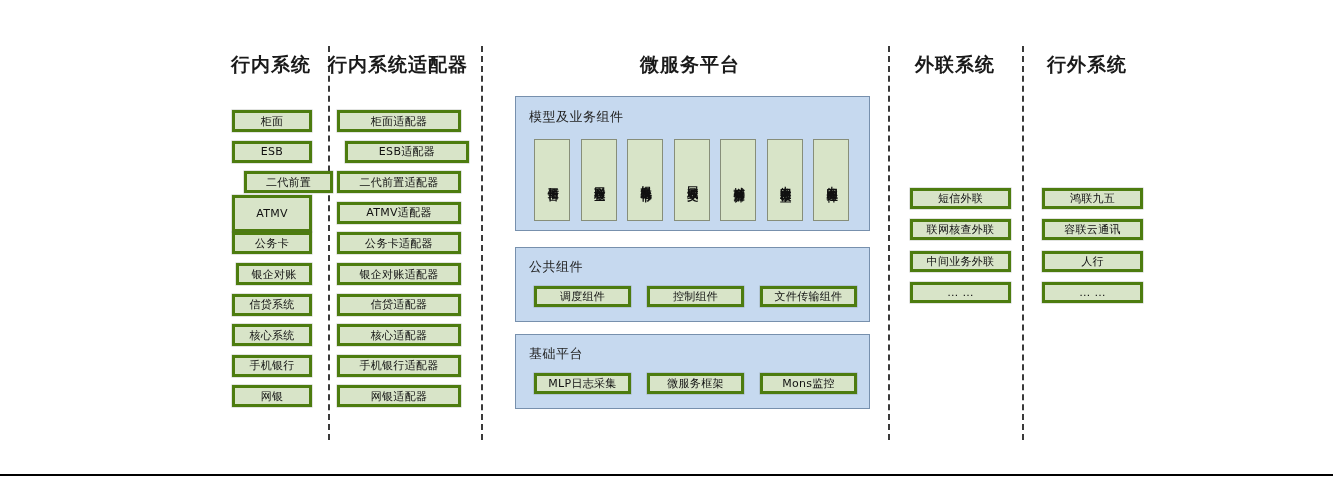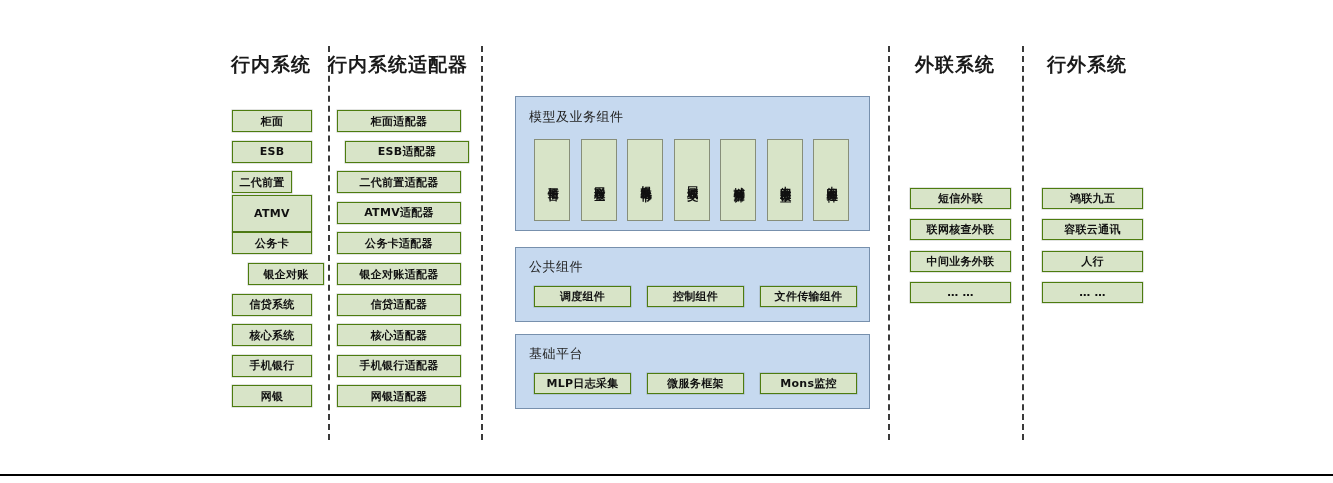--- a/index.html
+++ b/index.html
@@ -35,27 +35,27 @@
     position: absolute;
     width: 0;
     border-left: 2px dashed #3a3a3a;
   }
 
   
   .node {
     position: absolute;
     box-sizing: border-box;
     background: #d8e4c8;
-    border: 1px solid #4d7c0f;
+    border: 3px solid #4d7c0f;
     box-shadow: 0 0 0 0.5px rgba(90,96,82,0.35);
     display: flex;
     align-items: center;
     justify-content: center;
     font-size: 11px;
-    font-weight: bold;
+    font-weight: normal;
     color: #111111;
     white-space: nowrap;
     letter-spacing: 0.3px;
   }
 
   
   .node-vert {
     position: absolute;
     box-sizing: border-box;
     background: #d8e4c8;
@@ -103,24 +103,24 @@
 <body>
 
 <div id="canvas">
     <div class="divider" style="left: 328px; top: 46px; height: 394px;"></div>
     <div class="divider" style="left: 481px; top: 46px; height: 394px;"></div>
     <div class="divider" style="left: 888px; top: 46px; height: 394px;"></div>
     <div class="divider" style="left: 1022px; top: 46px; height: 394px;"></div>
     <div class="col-title" style="left: 151px; top: 52px; width: 240px;">行内系统</div>
     <div class="node" style="left: 232px; top: 110px; width: 80px; height: 22px;">柜面</div>
     <div class="node" style="left: 232px; top: 140.6px; width: 80px; height: 22px;">ESB</div>
-    <div class="node" style="left: 232px; top: 171.2px; width: 60px; height: 22px;">二代前置</div>
+    <div class="node" style="left: 244px; top: 171.2px; width: 89px; height: 22px;">二代前置</div>
     <div class="node" style="left: 232px; top: 195px; width: 80px; height: 37px;">ATMV</div>
     <div class="node" style="left: 232px; top: 232.4px; width: 80px; height: 22px;">公务卡</div>
-    <div class="node" style="left: 248px; top: 263px; width: 76px; height: 22px;">银企对账</div>
+    <div class="node" style="left: 236px; top: 263px; width: 76px; height: 22px;">银企对账</div>
     <div class="node" style="left: 232px; top: 293.6px; width: 80px; height: 22px;">信贷系统</div>
     <div class="node" style="left: 232px; top: 324.2px; width: 80px; height: 22px;">核心系统</div>
     <div class="node" style="left: 232px; top: 354.8px; width: 80px; height: 22px;">手机银行</div>
     <div class="node" style="left: 232px; top: 385.4px; width: 80px; height: 22px;">网银</div>
     <div class="col-title" style="left: 278px; top: 52px; width: 240px;">行内系统适配器</div>
     <div class="node" style="left: 337px; top: 110px; width: 124px; height: 22px;">柜面适配器</div>
     <div class="node" style="left: 345px; top: 140.6px; width: 124px; height: 22px;">ESB适配器</div>
     <div class="node" style="left: 337px; top: 171.2px; width: 124px; height: 22px;">二代前置适配器</div>
     <div class="node" style="left: 337px; top: 201.8px; width: 124px; height: 22px;">ATMV适配器</div>
     <div class="node" style="left: 337px; top: 232.4px; width: 124px; height: 22px;">公务卡适配器</div>
@@ -132,20 +132,21 @@
     <div class="col-title" style="left: 835px; top: 52px; width: 240px;">外联系统</div>
     <div class="node" style="left: 910px; top: 188px; width: 101px; height: 21px;">短信外联</div>
     <div class="node" style="left: 910px; top: 219.3px; width: 101px; height: 21px;">联网核查外联</div>
     <div class="node" style="left: 910px; top: 250.6px; width: 101px; height: 21px;">中间业务外联</div>
     <div class="node" style="left: 910px; top: 281.9px; width: 101px; height: 21px;">… …</div>
     <div class="col-title" style="left: 967px; top: 52px; width: 240px;">行外系统</div>
     <div class="node" style="left: 1042px; top: 188px; width: 101px; height: 21px;">鸿联九五</div>
     <div class="node" style="left: 1042px; top: 219.3px; width: 101px; height: 21px;">容联云通讯</div>
     <div class="node" style="left: 1042px; top: 250.6px; width: 101px; height: 21px;">人行</div>
     <div class="node" style="left: 1042px; top: 281.9px; width: 101px; height: 21px;">… …</div>
+    <div class="col-title" style="left: 540px; top: 52px; width: 300px;">微服务平台</div>
     <div class="panel" style="left: 515px; top: 96px; width: 355px; height: 135px;"></div>
     <div class="panel-title" style="left: 529px; top: 108px;">模型及业务组件</div>
     <div class="node-vert" style="left: 534px; top: 139px; width: 36px; height: 82px;">
       <span>短信平台</span>
     </div>
     <div class="node-vert" style="left: 580.5px; top: 139px; width: 36px; height: 82px;">
       <span>联网核查</span>
     </div>
     <div class="node-vert" style="left: 627px; top: 139px; width: 36px; height: 82px;">
       <span>银联及银行卡</span>

